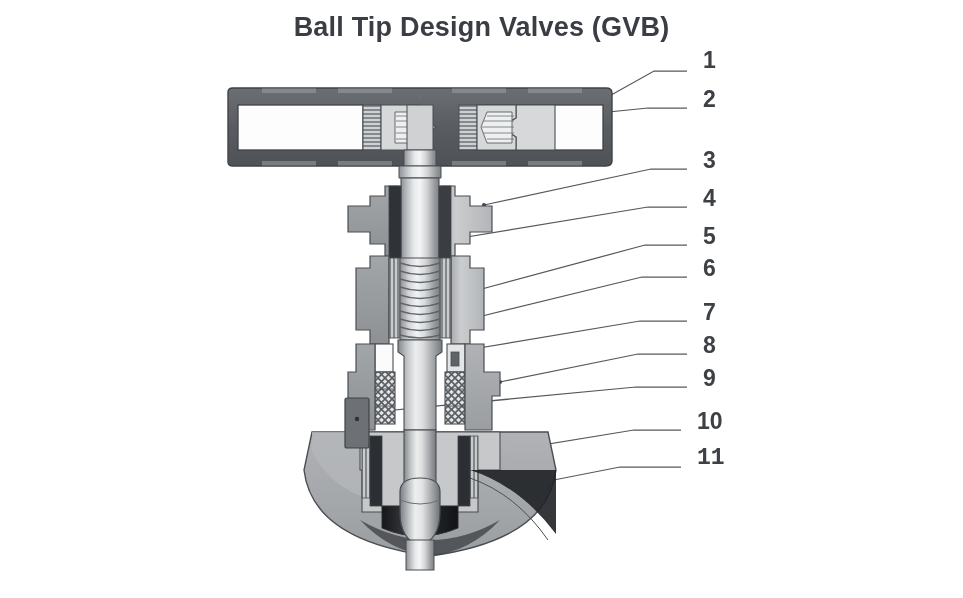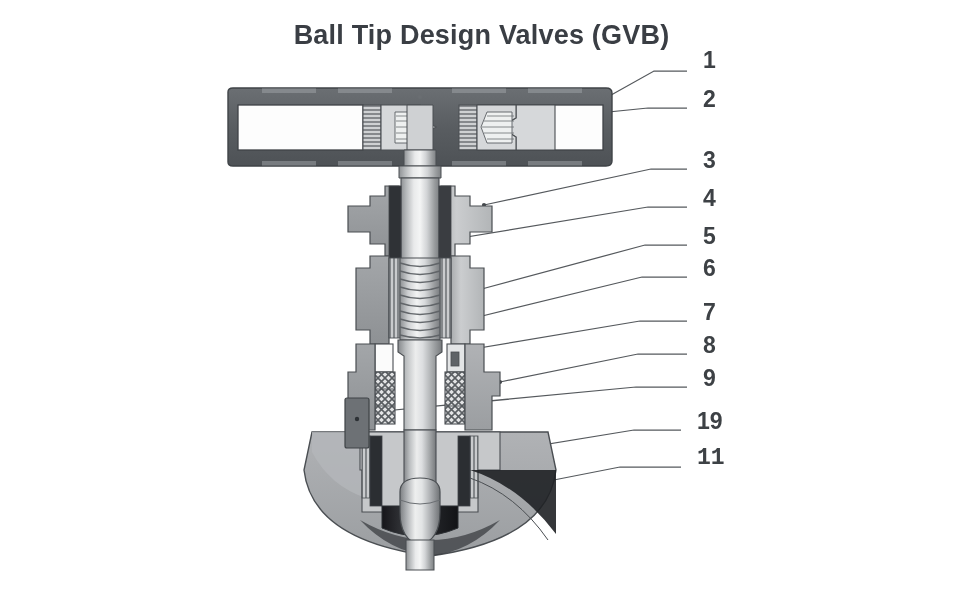--- a/index.html
+++ b/index.html
@@ -1,21 +1,21 @@
 <!DOCTYPE html>
 <html><head>
 <meta charset="utf-8">
 <style>
   html,body{margin:0;padding:0;background:#ffffff;}
   body{width:963px;height:598px;overflow:hidden;
        font-family:"Liberation Sans","DejaVu Sans",sans-serif;}
   #stage{position:relative;width:963px;height:598px;background:#fff;}
 
   #title{
-    position:absolute;left:0;top:20px;width:963px;
+    position:absolute;left:0;top:12px;width:963px;
     text-align:center;font-size:27px;font-weight:700;
     color:#3a3e44;letter-spacing:.2px;
   }
 
   #art{position:absolute;left:0;top:0;width:963px;height:598px;}
 
   .callout-num{
     position:absolute;font-size:23px;font-weight:600;color:#3d4145;
     text-align:left;line-height:1;
   }
@@ -299,17 +299,17 @@
   <div id="nums">
       <div class="callout-num" style="left: 703px; top: 49px;">1</div>
       <div class="callout-num" style="left: 703px; top: 88px;">2</div>
       <div class="callout-num" style="left: 703px; top: 149px;">3</div>
       <div class="callout-num" style="left: 703px; top: 187px;">4</div>
       <div class="callout-num" style="left: 703px; top: 225px;">5</div>
       <div class="callout-num" style="left: 703px; top: 257px;">6</div>
       <div class="callout-num" style="left: 703px; top: 301px;">7</div>
       <div class="callout-num" style="left: 703px; top: 334px;">8</div>
       <div class="callout-num" style="left: 703px; top: 367px;">9</div>
-      <div class="callout-num" style="left: 697px; top: 410px;">19</div>
+      <div class="callout-num" style="left: 697px; top: 410px;">10</div>
       <div class="callout-num" style="left: 697px; top: 447px; font-family: Liberation Mono, monospace;">11</div>
     </div>
 
 </div>
 
 </body></html>

